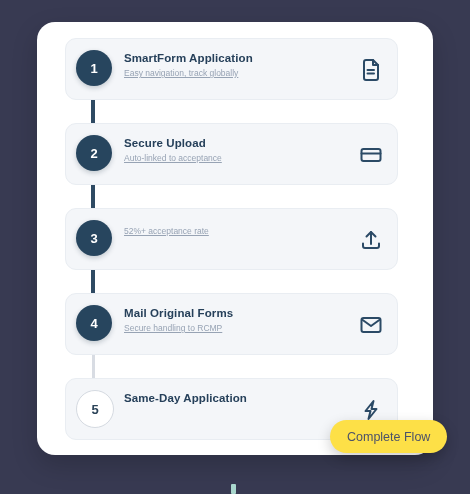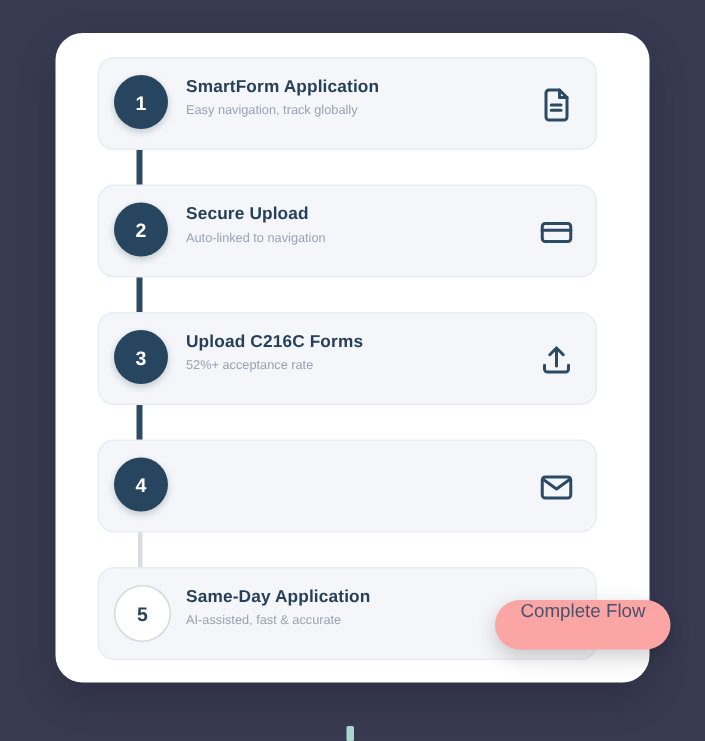--- a/index.html
+++ b/index.html
@@ -111,41 +111,43 @@
     font-weight: bold;
     color: #26405a;
     letter-spacing: 0.1px;
     white-space: nowrap;
   }
   .subtitle {
     font-size: 8.5px;
     color: #97a3b4;
     margin-top: 4px;
     white-space: nowrap;
+    text-decoration: underline;
   }
 
   .card-icon {
     position: absolute;
     right: 14px;
     top: 19px;
     width: 24px;
     height: 24px;
     color: #2b4a66;
   }
   .card-icon svg { display: block; width: 100%; height: 100%; }
 
   
   #complete-pill {
     position: absolute;
     left: 330px;
-    top: 400px;
+    top: 420px;
     height: 33px;
     padding: 0 17px;
     display: flex;
-    background: #fca5a5;
+    align-items: center;
+    background: #fde047;
     border-radius: 17px;
     box-shadow: 0 5px 14px rgba(0,0,0,0.20);
     font-size: 12.5px;
     color: #4c5269;
     white-space: nowrap;
     z-index: 20;
   }
 
   #bottom-indicator {
     position: absolute;
@@ -184,68 +186,70 @@
           </div>
         </div>
       </div>
 
       <div class="step-row">
         <div class="connector"></div>
         <div class="card">
           <div class="badge-num">2</div>
           <div class="texts">
             <div class="title">Secure Upload</div>
-            <div class="subtitle">Auto-linked to navigation</div>
+            <div class="subtitle">Auto-linked to acceptance</div>
           </div>
           <div class="card-icon">
             <svg viewBox="0 0 24 24" fill="none" stroke="currentColor" stroke-width="2" stroke-linecap="round" stroke-linejoin="round">
               <rect x="2.5" y="6" width="19" height="12" rx="2"></rect>
               <line x1="2.5" y1="10.5" x2="21.5" y2="10.5"></line>
             </svg>
           </div>
         </div>
       </div>
 
       <div class="step-row">
         <div class="connector"></div>
         <div class="card">
           <div class="badge-num">3</div>
           <div class="texts">
-            <div class="title">Upload C216C Forms</div>
             <div class="subtitle">52%+ acceptance rate</div>
           </div>
           <div class="card-icon">
             <svg viewBox="0 0 24 24" fill="none" stroke="currentColor" stroke-width="2" stroke-linecap="round" stroke-linejoin="round">
               <path d="M4 15.5V18a2 2 0 0 0 2 2h12a2 2 0 0 0 2-2v-2.5"></path>
               <polyline points="7.5 8.5 12 4 16.5 8.5"></polyline>
               <line x1="12" y1="4" x2="12" y2="16"></line>
             </svg>
           </div>
         </div>
       </div>
 
       <div class="step-row">
         <div class="connector muted"></div>
         <div class="card">
           <div class="badge-num">4</div>
+          <div class="texts">
+            <div class="title">Mail Original Forms</div>
+            <div class="subtitle">Secure handling to RCMP</div>
+          </div>
           <div class="card-icon">
             <svg viewBox="0 0 24 24" fill="none" stroke="currentColor" stroke-width="2" stroke-linecap="round" stroke-linejoin="round">
               <rect x="2.5" y="5" width="19" height="14" rx="2"></rect>
               <polyline points="3 6.5 12 13 21 6.5"></polyline>
             </svg>
           </div>
         </div>
       </div>
 
       <div class="step-row">
         <div class="card">
           <div class="badge-num inactive">5</div>
           <div class="texts">
             <div class="title">Same-Day Application</div>
-            <div class="subtitle">AI-assisted, fast &amp; accurate</div>
           </div>
           <div class="card-icon">
             <svg viewBox="0 0 24 24" fill="none" stroke="currentColor" stroke-width="2" stroke-linecap="round" stroke-linejoin="round">
               <polygon points="14.5 3 6.5 13 11.5 13 9.5 21 17.5 11 12.5 11 14.5 3"></polygon>
             </svg>
           </div>
         </div>
       </div>
 
     </div>

